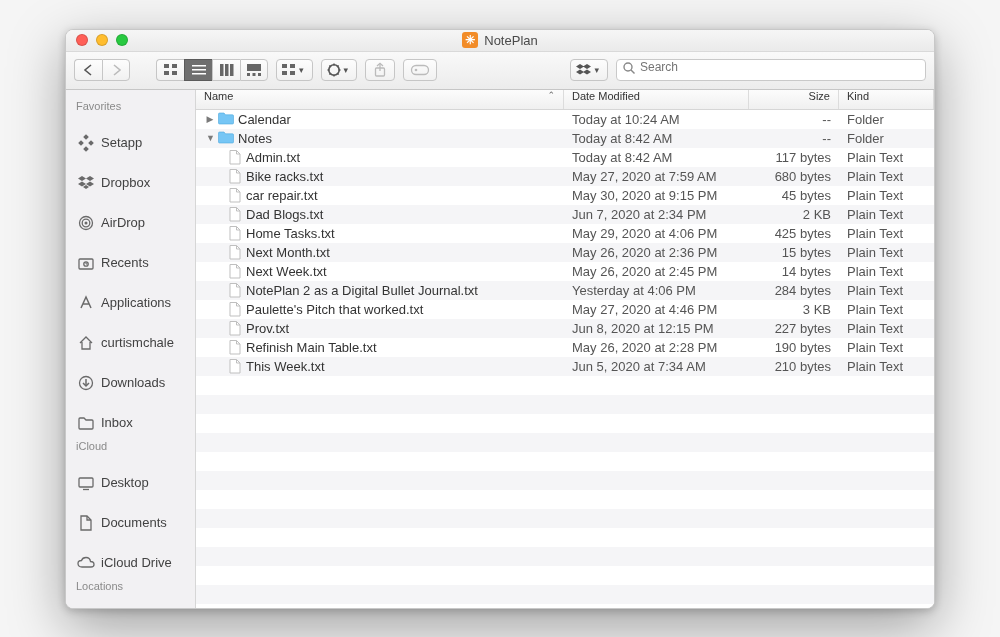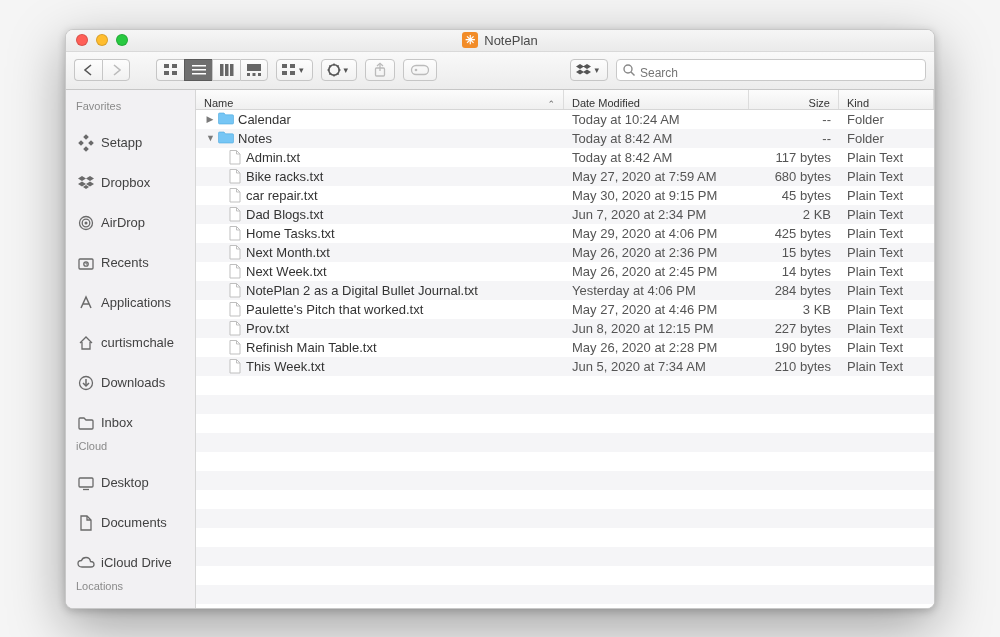--- a/index.html
+++ b/index.html
@@ -31,39 +31,39 @@
   }
   .seg { display: inline-flex; }
   .seg .tbtn { border-radius: 0; border-right-width: 0; padding: 0 6px; }
   .seg .tbtn:first-child { border-top-left-radius: 4px; border-bottom-left-radius: 4px; }
   .seg .tbtn:last-child { border-top-right-radius: 4px; border-bottom-right-radius: 4px; border-right-width: 1px; }
   .seg .tbtn.active { background: #6f6f6f; color: #fff; border-color:#5a5a5a; }
   .seg .tbtn.disabled { color:#bbb; }
   .spacer { flex: 0 0 10px; }
   .flex { flex: 1; }
   .search {
-    display: flex; align-items: flex-end; height: 22px; width: 310px;
+    display: flex; align-items: flex-start; height: 22px; width: 310px;
     border: 1px solid #c9c9c9; border-radius: 4px; background: #fff; padding: 0 6px; gap: 5px;
   }
   .search input { border: none; outline: none; font-size: 12px; flex: 1; background: transparent; color:#333;}
   .body { flex: 1; display: flex; overflow: hidden; }
   .sidebar {
     width: 130px; background: #f2f1f3; border-right: 1px solid #d6d6d6;
     font-size: 13px; color: #555; padding-top: 4px; overflow-y:auto;
   }
   .side-section { font-size: 11px; color: #8a8a8a; padding: 6px 10px 2px; }
   .side-item { display: flex; align-items: center; gap: 7px; padding: 3px 10px 3px 12px; cursor: default; color:#424242;margin-top:18px;}
   .side-item .sicon { width: 16px; height: 16px; display:inline-flex; align-items:center; justify-content:center; color:#6a6a6a;}
   .side-item .eject { margin-left:auto; color:#6a6a6a; }
   .main { flex: 1; display: flex; flex-direction: column; background: #fff; }
   .colheaders {
     display: flex; height: 20px; background: linear-gradient(#fcfcfc,#f0f0f0);
     border-bottom: 1px solid #d6d6d6; font-size: 11px; color: #333;
   }
-  .colheaders > div { border-right: 1px solid #dcdcdc; display:flex; align-items:flex-end; padding: 0 8px; }
+  .colheaders > div { border-right: 1px solid #dcdcdc; display:flex; align-items:flex-start; padding: 0 8px; }
   .col-name { flex: 1; }
   .col-date { width: 185px; flex:none;}
   .col-size { width: 90px; flex:none; justify-content:flex-end;}
   .col-kind { width: 95px; flex:none; border-right:none;}
   .sort-caret { margin-left:auto; font-size:9px; color:#666;}
   .rows { flex:1; overflow-y:auto; font-size:13px; color:#333;}
   .row { display:flex; height:19px; align-items:center; }
   .row:nth-child(even) { background:#f5f5f7; }
   .row .c { padding: 0 8px; overflow:hidden; white-space:nowrap; text-overflow:ellipsis; }
   .row .c-name { flex:1; display:flex; align-items:center; gap:4px;}

